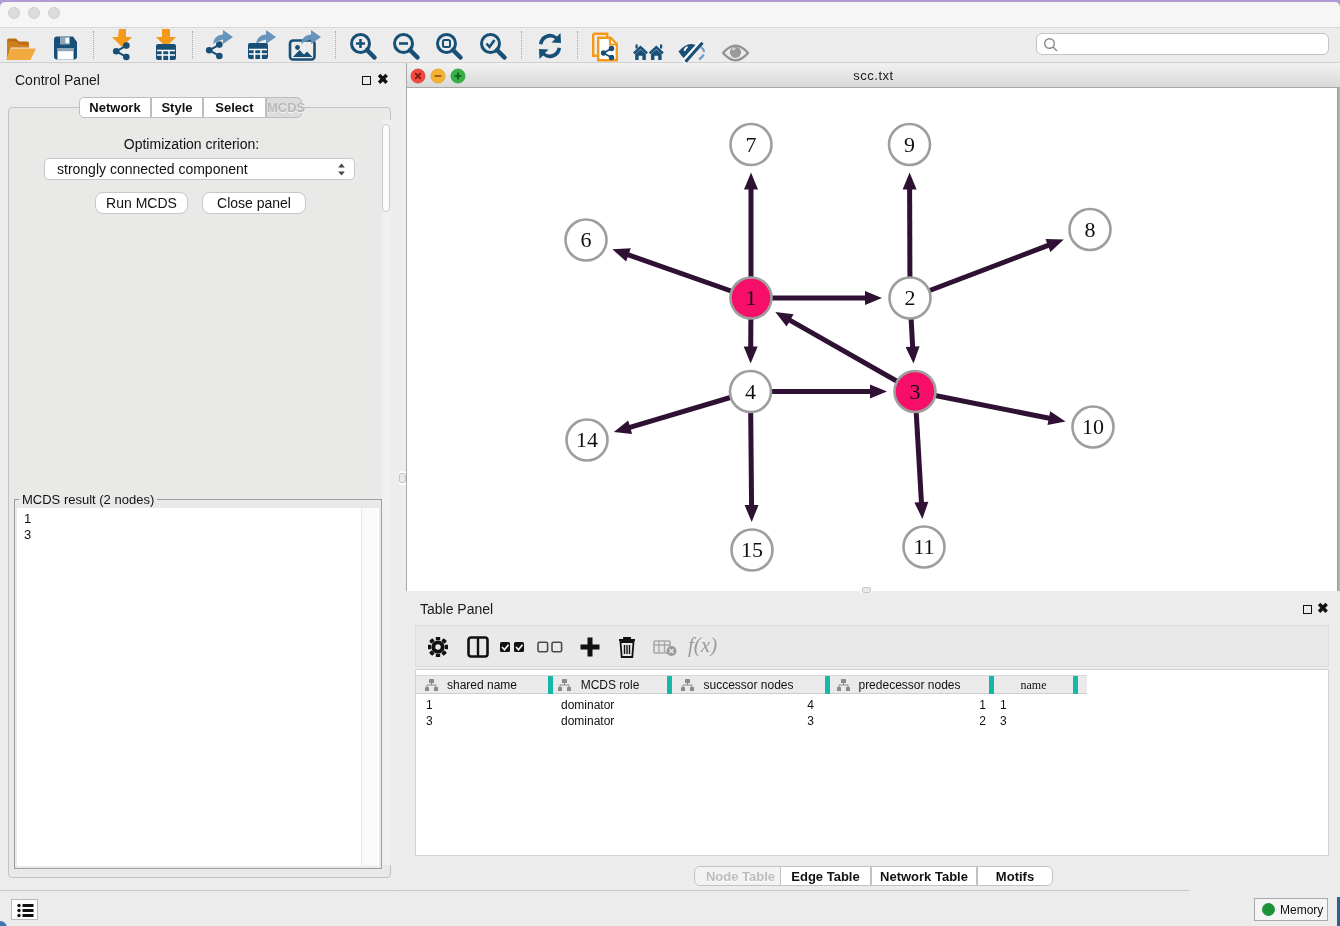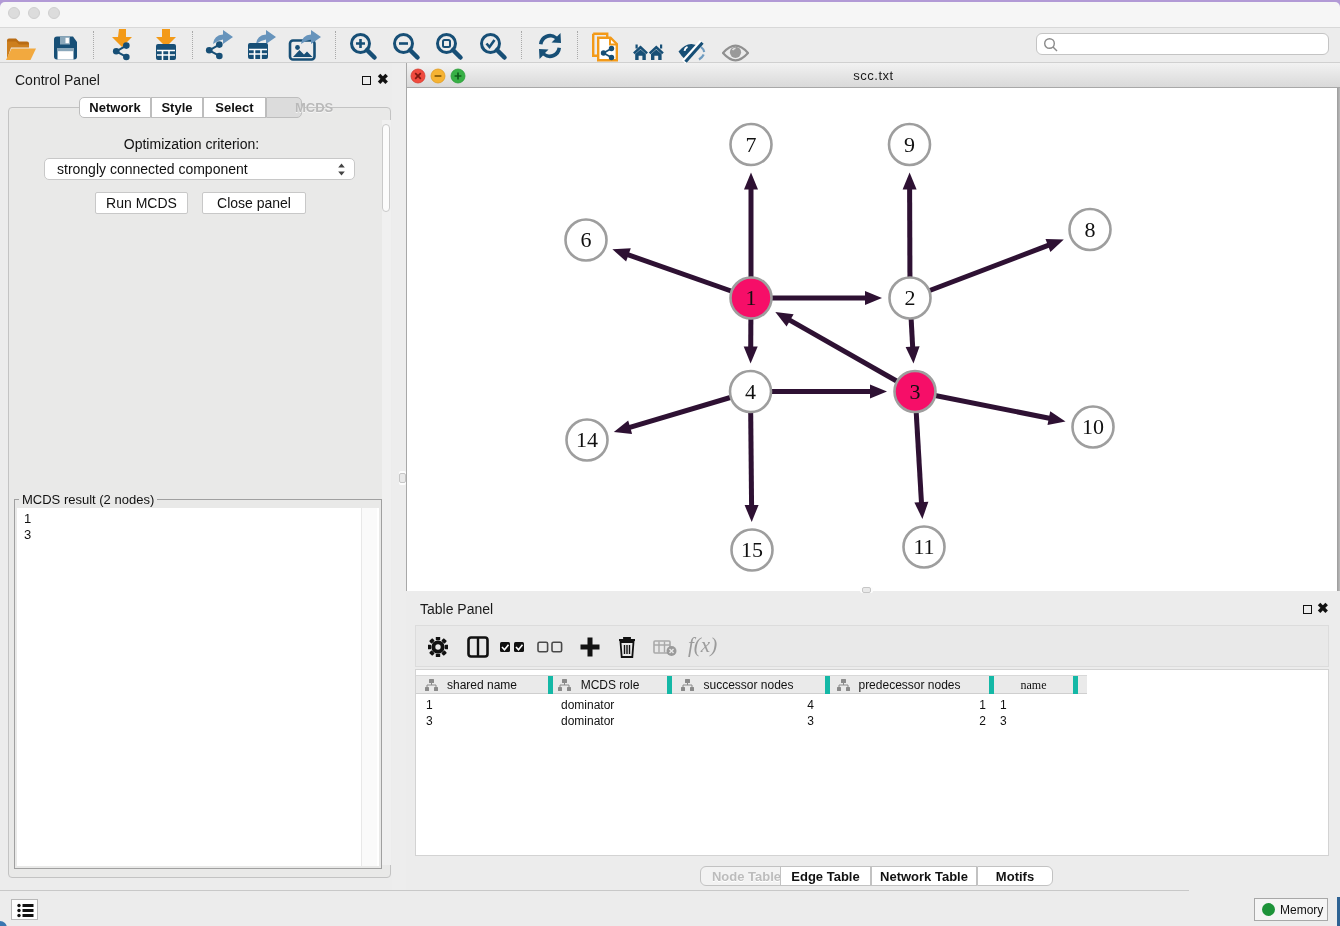--- a/index.html
+++ b/index.html
@@ -16,21 +16,21 @@
 #main { position:absolute; left:0; top:63px; width:1340px; height:827px; }
 #cpanel { position:absolute; left:0; top:0; width:392px; height:827px; background:#ececec; }
 #cphead { position:absolute; left:15px; top:9px; font-size:14px; color:#1a1a1a; }
 .sqico { position:absolute; top:13px; width:9px; height:9px; border:1.5px solid #111; }
 .xico { position:absolute; top:8px; font-size:14px; font-weight:bold; color:#111; }
 #cptabs { position:absolute; left:79px; top:34px; height:21px; font-size:13px; }
 .cptab { position:absolute; top:0; height:21px; line-height:20px; text-align:center; background:#fff; border:1px solid #bdbdbd; color:#111; font-weight:bold; }
 #tabcontent { position:absolute; left:8px; top:44px; width:383px; height:771px; background:#e9e9e8; border:1px solid #c3c3c3; border-radius:4px; }
 #optlabel { position:absolute; left:0; top:73px; width:383px; text-align:center; font-size:14px; color:#111; }
 #combo { position:absolute; left:44px; top:95px; width:311px; height:22px; background:#fff; border:1px solid #c8c8c8; border-radius:5px; font-size:14px; line-height:20px; padding-left:12px; color:#111; }
-.btn { position:absolute; top:129px; height:22px; background:#fff; border:1px solid #c8c8c8; border-radius:2px; font-size:14px; text-align:center; line-height:20px; color:#111; }
+.btn { position:absolute; top:129px; height:22px; background:#fff; border:1px solid #c8c8c8; border-radius:8px; font-size:14px; text-align:center; line-height:20px; color:#111; }
 #fieldset { position:absolute; left:14px; top:436px; width:368px; height:370px; border:1px solid #a0a0a0; }
 #fslegend { position:absolute; left:4px; top:-8px; background:#e9e9e8; padding:0 3px; font-size:13px; color:#111; }
 #fstext { position:absolute; left:2px; top:8px; width:362px; height:358px; background:#fff; }
 #fstext .ln { font-size:13px; color:#111; padding-left:7px; line-height:16px; }
 #fsscroll { position:absolute; right:2px; top:0px; width:16px; height:358px; background:#fafafa; border-left:1px solid #e8e8e8; }
 #cpscroll { position:absolute; left:382px; top:57px; width:9px; height:745px; background:#f0f0f0; }
 #cpthumb { position:absolute; left:0px; top:4px; width:8px; height:88px; background:#fcfcfc; border:1px solid #c9c9c9; border-radius:4px; }
 #vdiv { position:absolute; left:392px; top:0; width:14px; height:827px; background:#ededed; }
 #vdivh { position:absolute; left:7px; top:410px; width:7px; height:10px; background:#e9e9e9; border:1px solid #c6c6c6; border-radius:2px; box-shadow:0 -2px 0 #fdfdfd, 0 2px 0 #fdfdfd; }
 #netwin { position:absolute; left:406px; top:0; width:934px; height:528px; border-left:1px solid #a8a8a8; }
@@ -196,21 +196,21 @@
 <div id="main">
   <div id="cpanel">
     <div id="cphead">Control Panel</div>
     <div class="sqico" style="left:362px"></div>
     <div class="xico" style="left:377px">✖</div>
     <div id="tabcontent"></div>
     <div id="cptabs">
       <div class="cptab" style="left:0; width:72px; border-radius:5px 0 0 5px;">Network</div>
       <div class="cptab" style="left:72px; width:52px;">Style</div>
       <div class="cptab" style="left:124px; width:63px;">Select</div>
-      <div class="cptab" style="left:187px; width:36px; background:#dcdcdc; color:#b9b9b9; border-radius:0 5px 5px 0; text-shadow:0 1px 0 #f5f5f5;padding-left:28px;">MCDS</div>
+      <div class="cptab" style="left:187px; width:36px; background:#dcdcdc; color:#b9b9b9; border-radius:0 5px 5px 0; text-shadow:0 1px 0 #f5f5f5;">MCDS</div>
     </div>
     <div id="optlabel">Optimization criterion:</div>
     <div id="combo">strongly connected component
       <svg style="position:absolute; right:8px; top:3px;" width="9" height="15" viewBox="0 0 9 15">
           <path d="M1.2 5.5 L4.5 1.5 L7.8 5.5 Z M1.2 9.5 L4.5 13.5 L7.8 9.5 Z" fill="#444"></path>
         </svg>
     </div>
     <div class="btn" style="left:95px; width:93px;">Run MCDS</div>
     <div class="btn" style="left:202px; width:104px;">Close panel</div>
     <div id="fieldset">
@@ -393,21 +393,21 @@
           <div class="trow" style="left:414px; top:27px; width:156px; text-align:right;">1</div>
           <div class="trow" style="left:584px; top:27px; width:60px; text-align:left;">1</div>
           <div class="trow" style="left:10px; top:43px; width:60px; text-align:left;">3</div>
           <div class="trow" style="left:145px; top:43px; width:100px; text-align:left;">dominator</div>
           <div class="trow" style="left:256px; top:43px; width:142px; text-align:right;">3</div>
           <div class="trow" style="left:414px; top:43px; width:156px; text-align:right;">2</div>
           <div class="trow" style="left:584px; top:43px; width:60px; text-align:left;">3</div>
         </div>
     </div>
     <div id="tptabs">
-      <div class="tptab" style="left:6px; width:93px; color:#bcbcbc; background:#f2f2f2; border-radius:6px 0 0 6px; text-shadow:0 1px 0 #fff;">Node Table</div>
+      <div class="tptab" style="left:0; width:93px; color:#bcbcbc; background:#f2f2f2; border-radius:6px 0 0 6px; text-shadow:0 1px 0 #fff;">Node Table</div>
       <div class="tptab" style="left:86px; width:91px;">Edge Table</div>
       <div class="tptab" style="left:177px; width:106px;">Network Table</div>
       <div class="tptab" style="left:283px; width:76px; border-radius:0 6px 6px 0;">Motifs</div>
     </div>
   </div>
 </div>
 <div id="statusbar">
   <div id="listbtn">
       <svg style="position:absolute;left:5px;top:3px;" width="17" height="15" viewBox="0 0 17 15">
         <g fill="#111">

